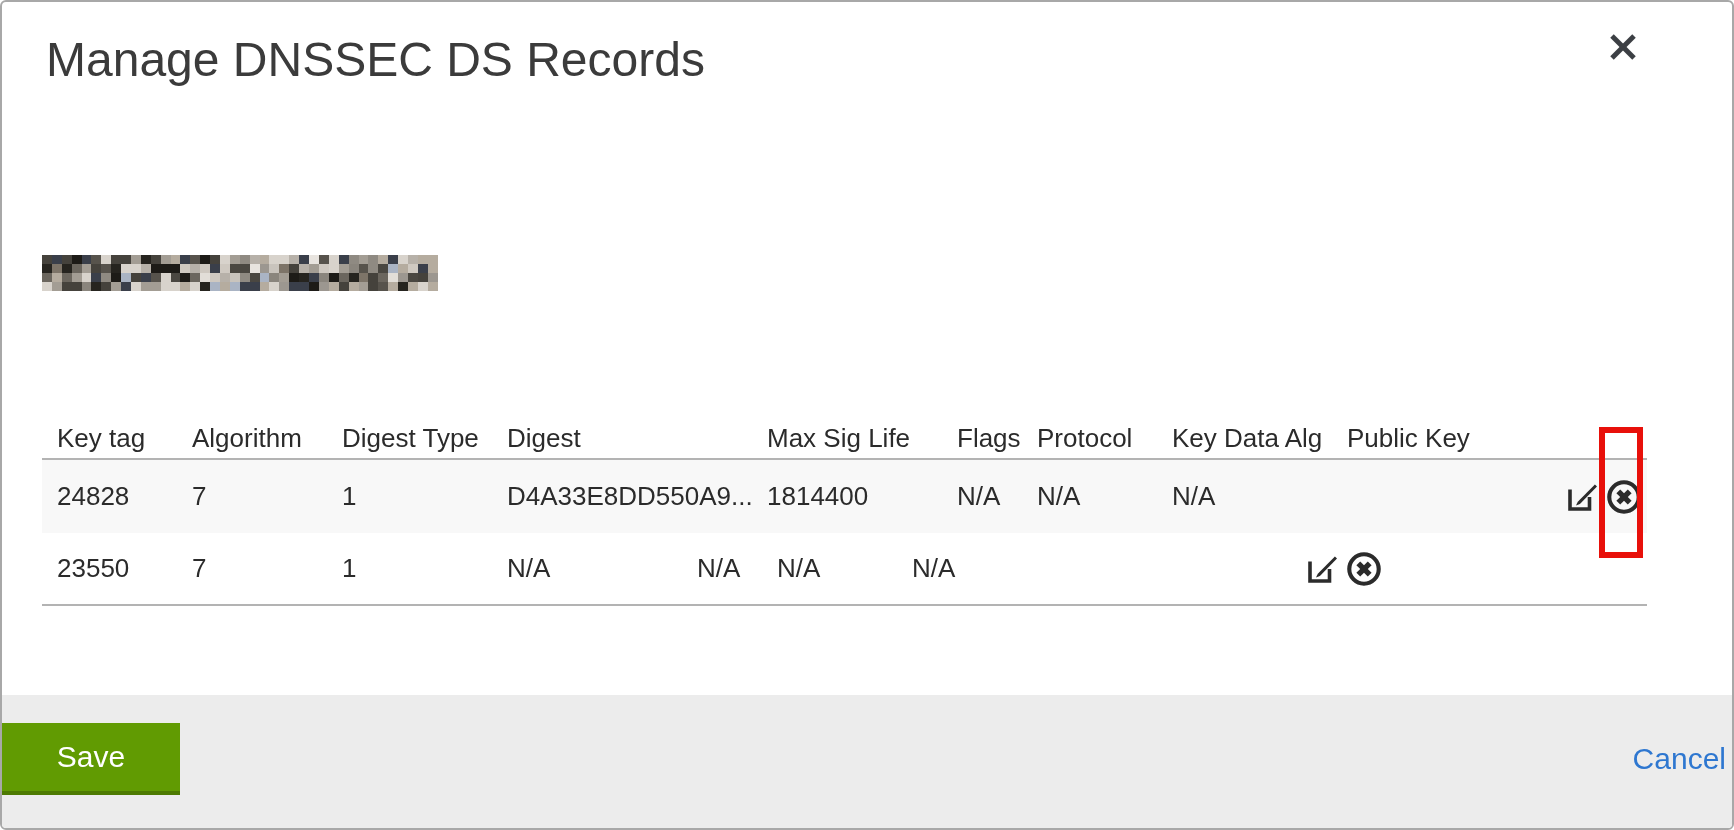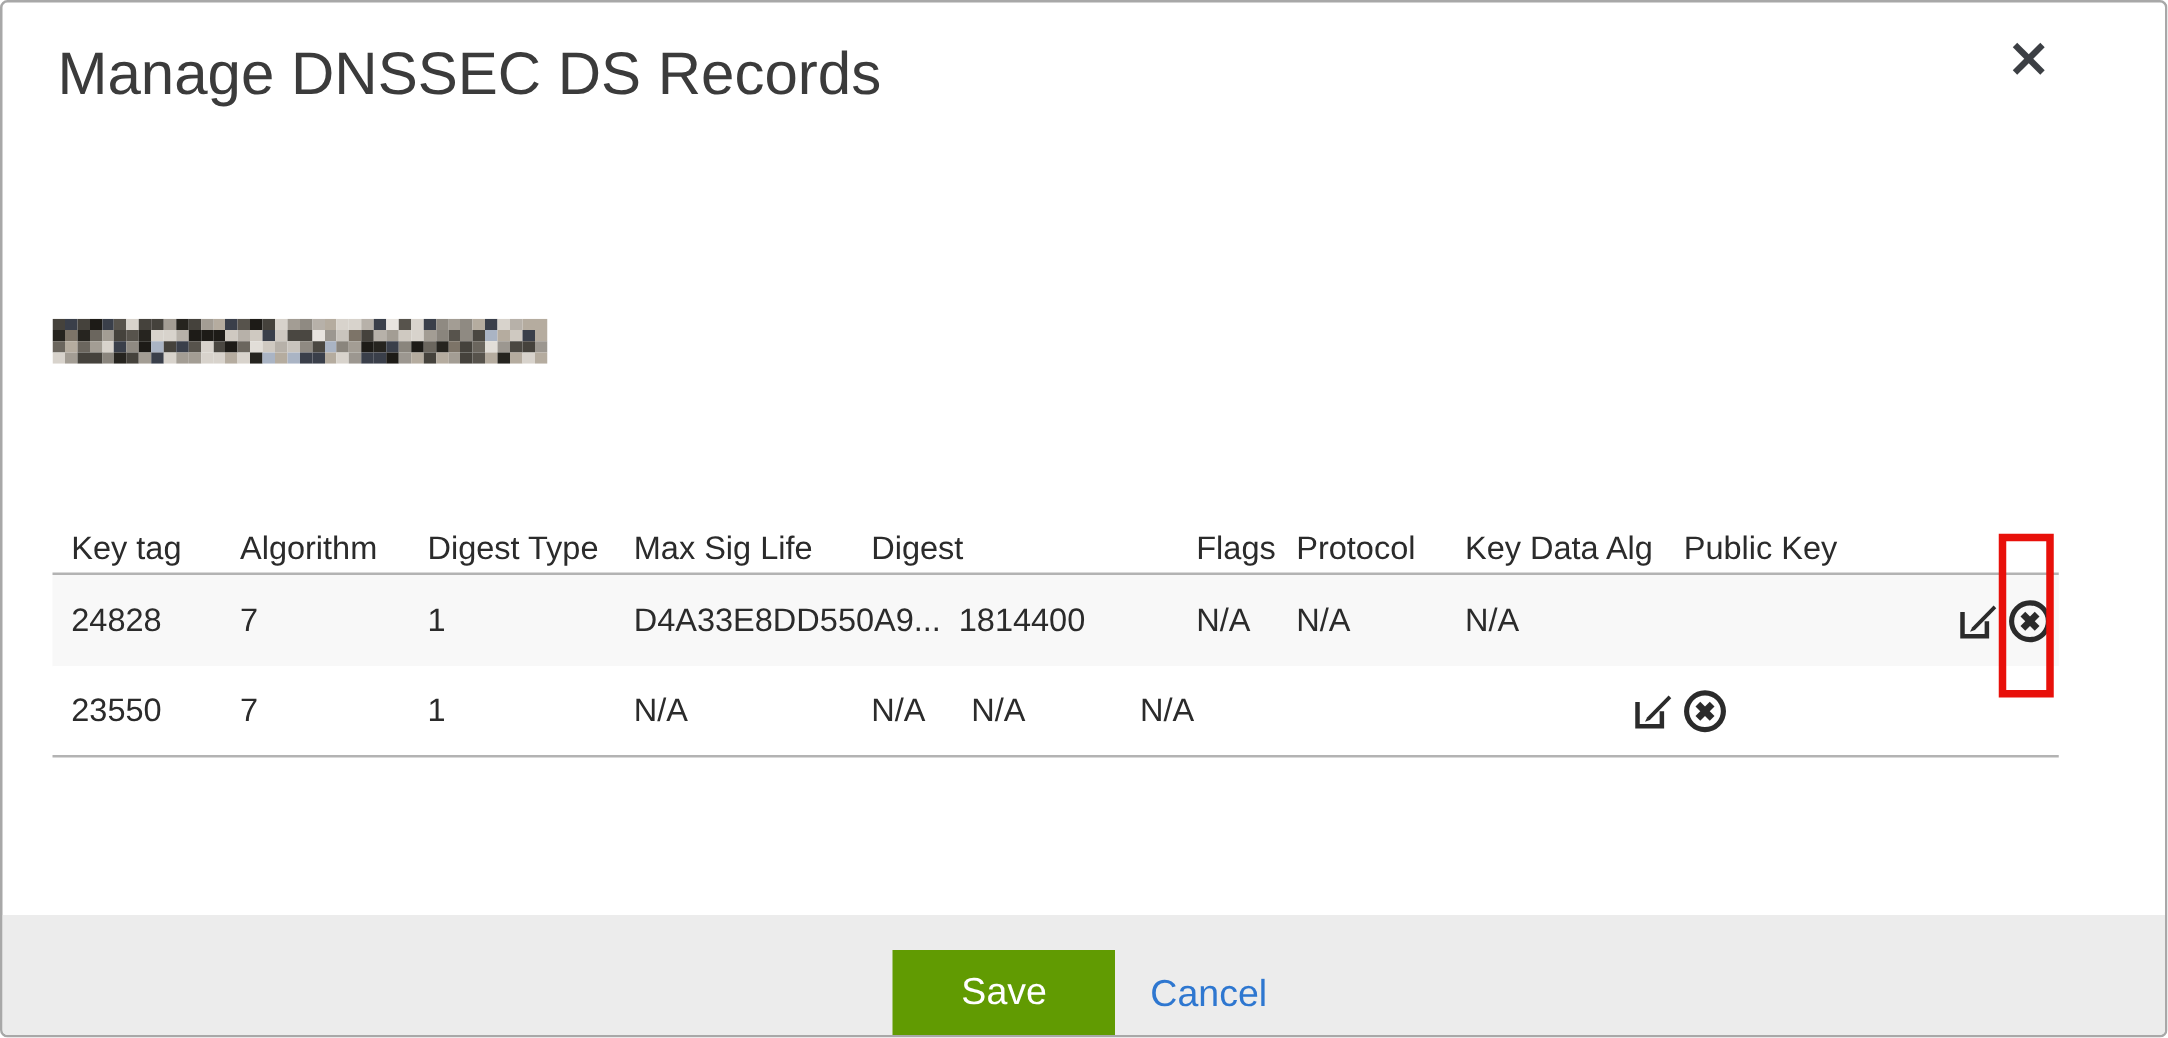--- a/index.html
+++ b/index.html
@@ -52,22 +52,22 @@
   .delete-highlight{
     position:absolute;left:1597px;top:425px;width:44px;height:131px;
     border:6px solid #e8100a;box-sizing:border-box;pointer-events:none;z-index:5;
   }
   .add-btn{
     position:absolute;left:43px;top:573px;width:235px;height:50px;
     background:#fff;border:3px solid #6a9e19;color:#6a9e19;
     font-size:27px;font-family:inherit;cursor:pointer;box-sizing:border-box;
   }
   .footer{
-    position:absolute;left:0;right:0;bottom:0;height:96px;
-    background:#ececec;display:flex;justify-content:center;align-items:flex-start;
+    position:absolute;left:0;right:0;bottom:0;height:133px;
+    background:#ececec;display:flex;justify-content:space-between;align-items:flex-start;
   }
   .save-btn{
     margin-top:28px;width:178px;height:72px;
     background:#619b02;border:none;border-bottom:4px solid #4d7a02;
     color:#fff;font-size:30px;font-family:inherit;cursor:pointer;box-sizing:border-box;
   }
   .cancel-link{
     margin-top:28px;margin-left:22px;height:72px;display:flex;align-items:center;
     background:none;border:none;color:#2e77d0;font-size:30px;font-family:inherit;cursor:pointer;
   }
@@ -248,22 +248,22 @@
       <div style="background: rgb(216, 211, 204);"></div>
       <div style="background: rgb(181, 172, 159);"></div>
     </div>
 
 
   <div class="ds-table">
     <div class="trow thead">
       <div class="cell c0">Key tag</div>
       <div class="cell c1">Algorithm</div>
       <div class="cell c2">Digest Type</div>
+      <div class="cell c3">Digest</div>
       <div class="cell c4">Max Sig Life</div>
-      <div class="cell c3">Digest</div>
       <div class="cell c5">Flags</div>
       <div class="cell c6">Protocol</div>
       <div class="cell c7">Key Data Alg</div>
       <div class="cell c8">Public Key</div>
       <div class="c-actions"></div>
     </div>
 
     <div class="trow tbody-row row-odd">
       <div class="cell c0">24828</div>
       <div class="cell c1">7</div>

